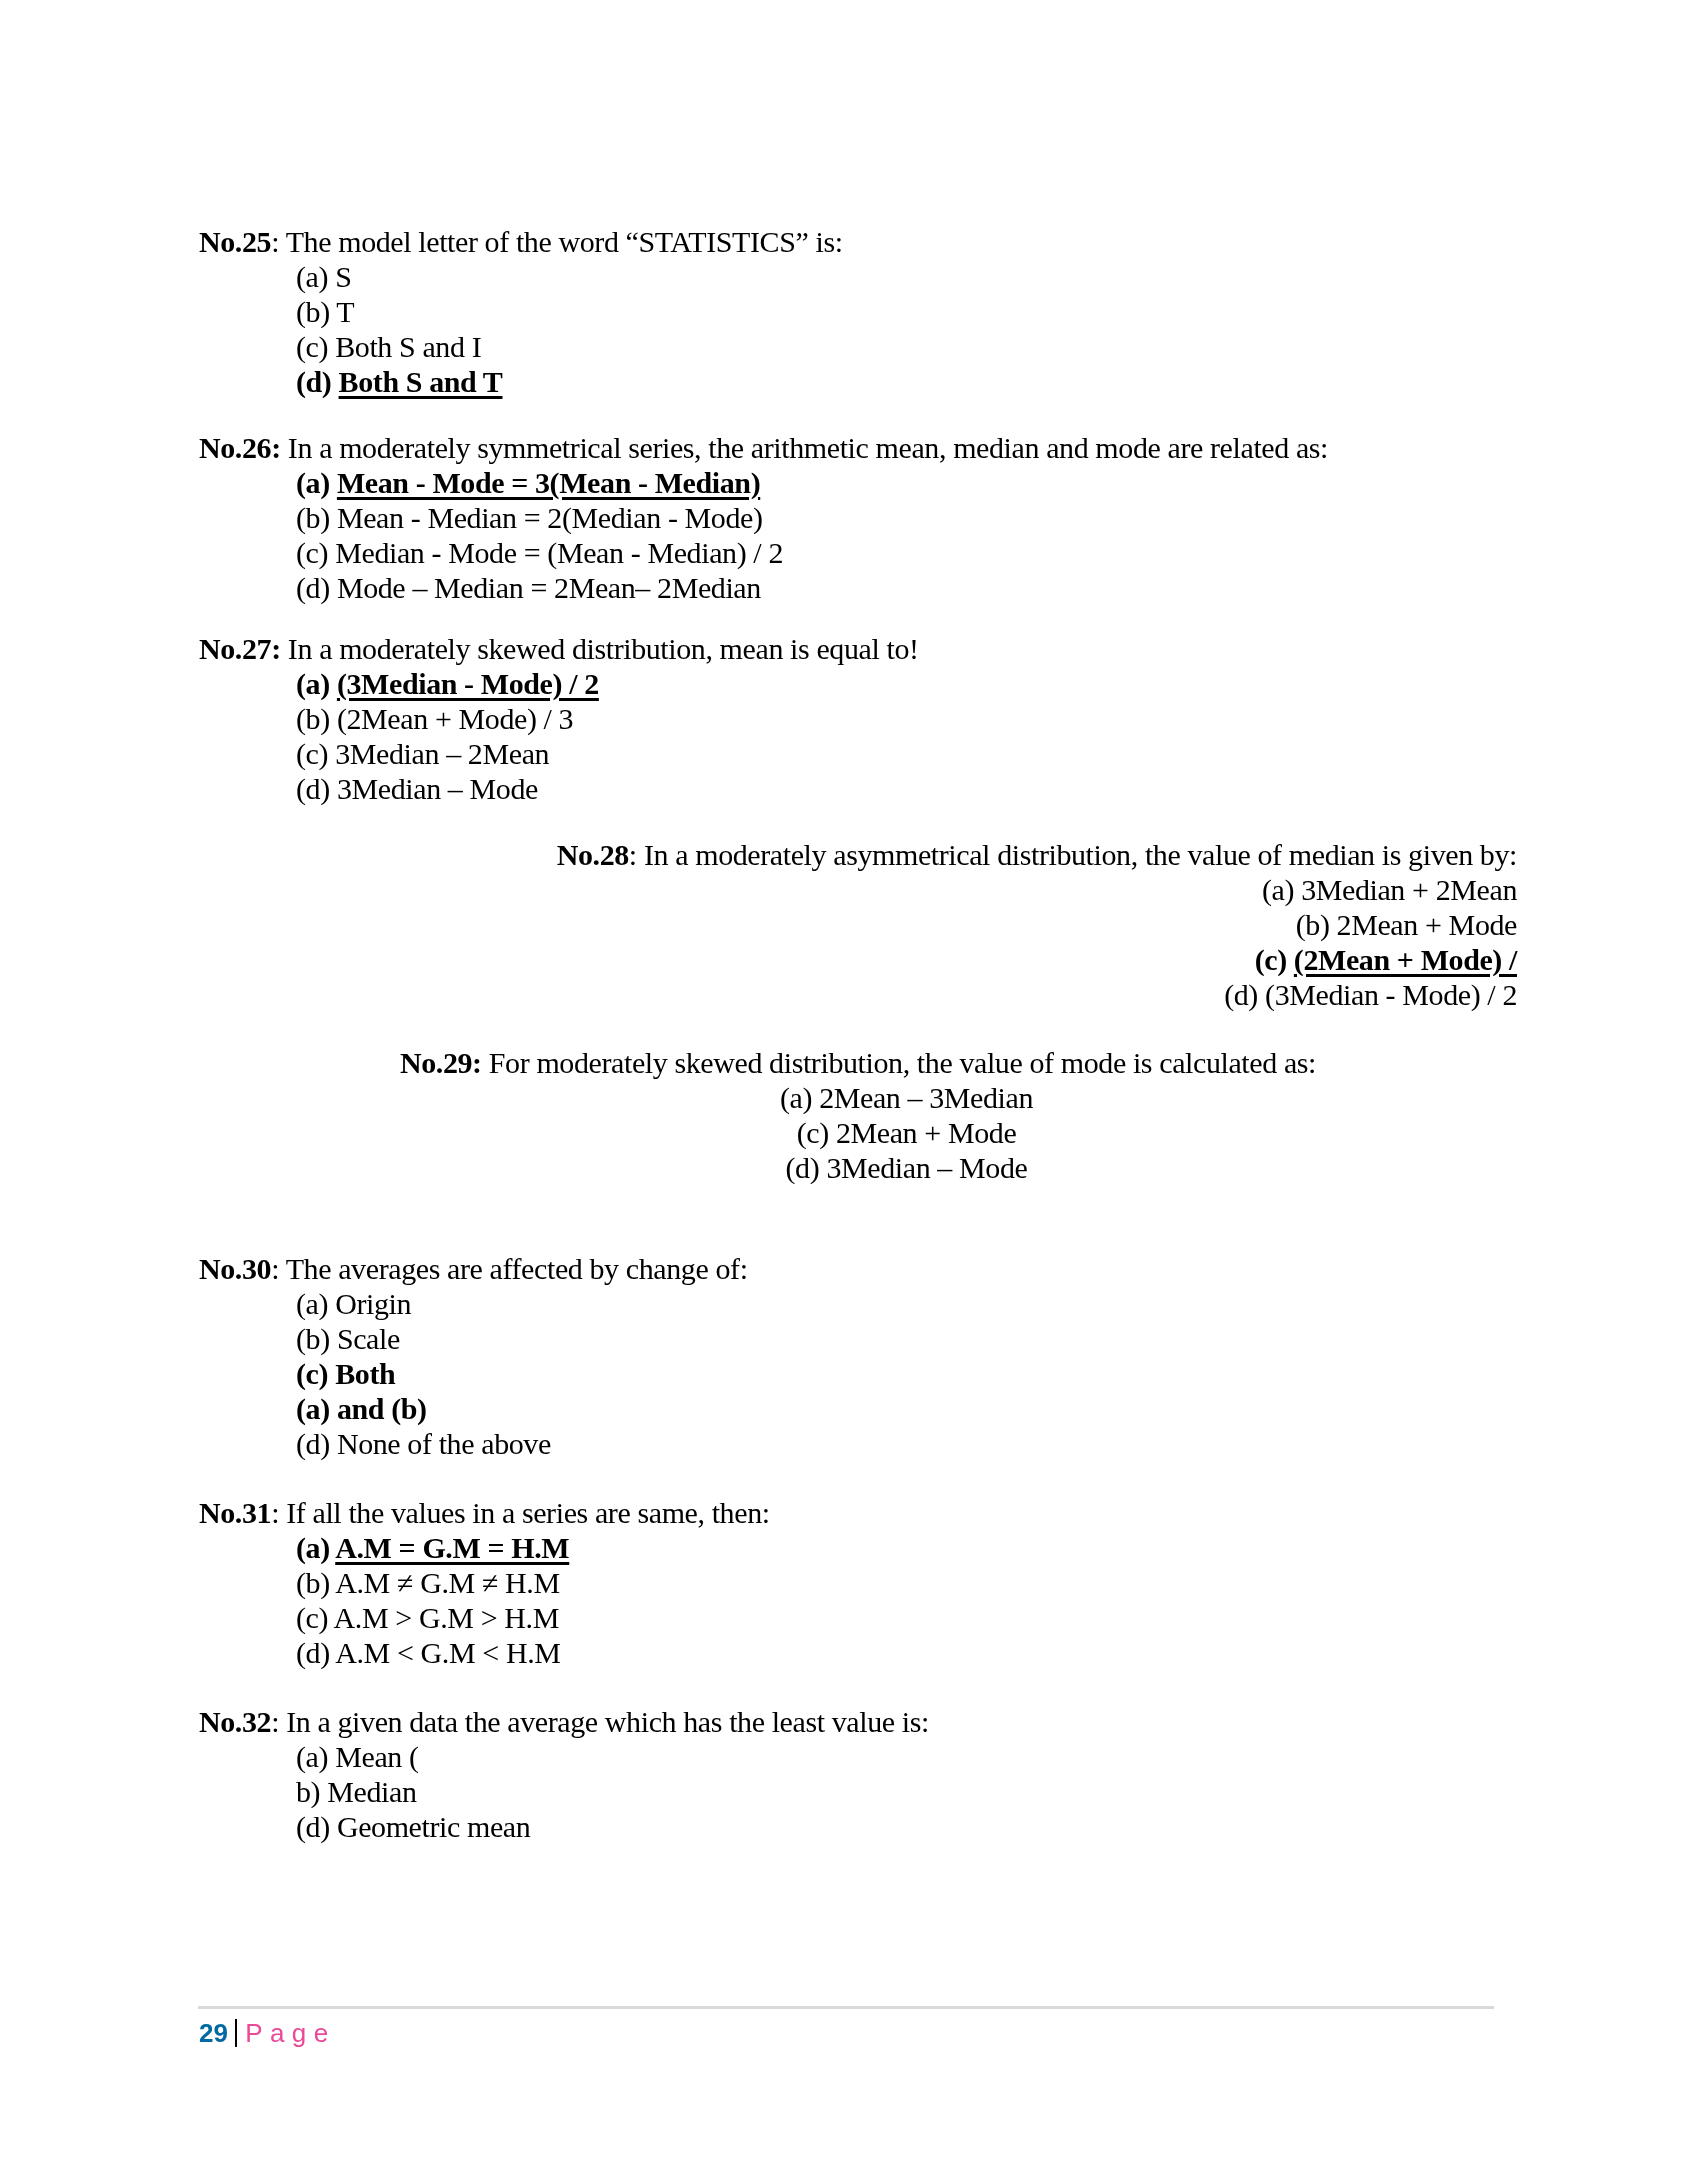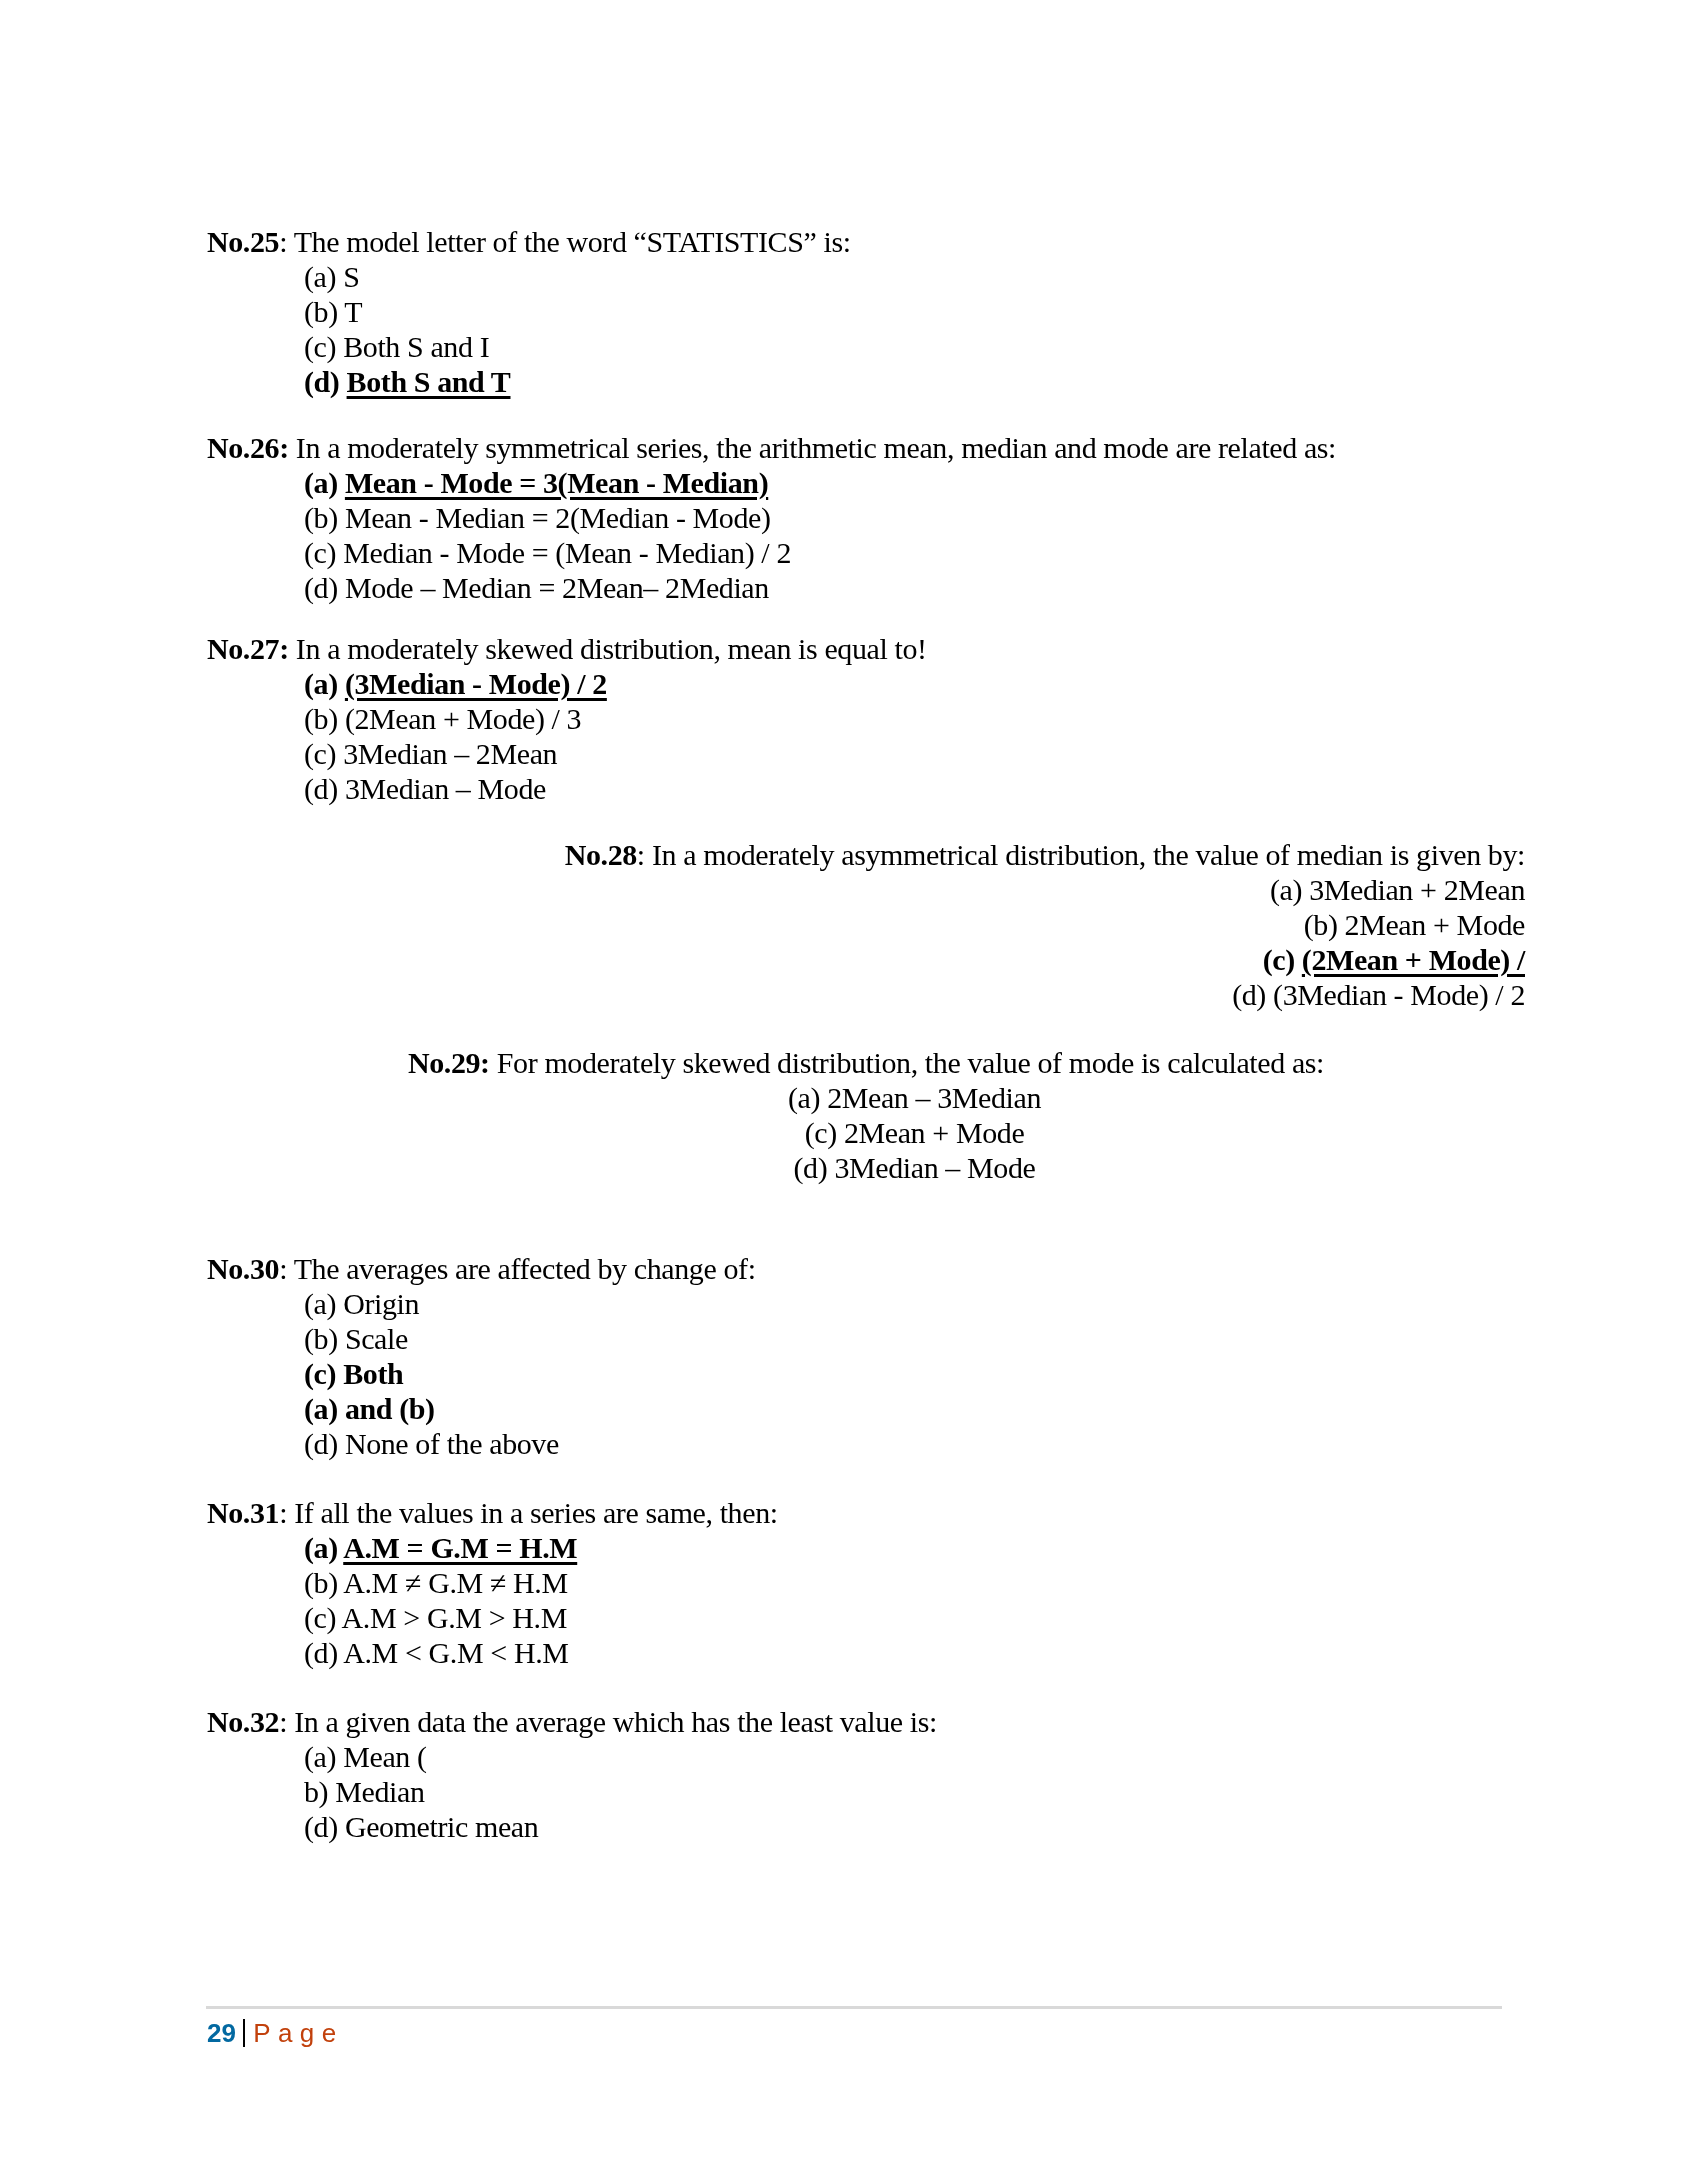--- a/index.html
+++ b/index.html
@@ -14,21 +14,20 @@
       overflow: hidden;
       font-family: "Liberation Serif", "DejaVu Serif", serif;
       color: #000000;
     }
     .page {
       position: absolute;
       left: 0;
       top: 0;
       width: 1621px;
       height: 2183px;
-      margin-left: 8px;
     }
     .question {
       position: absolute;
       left: 199px;
       width: 1318px;
     }
     .q-line {
       font-size: 30px;
       line-height: 35px;
       height: 35px;
@@ -79,21 +78,21 @@
     }
     .footer .bar {
       display: inline-block;
       width: 2.5px;
       height: 28px;
       background: #000;
       vertical-align: -5px;
       margin: 0 8.2px 0 6.6px;
     }
     .footer .plabel {
-      color: #c2410c;
+      color: #ec4899;
       letter-spacing: 7.4px;
     }
   </style>
 </head>
 <body>
 
 <div class="page">
   <div id="questions">
       <div class="question" style="top: 224px;">
         <div class="q-line"><span class="q-num">No.25</span><span>:</span><span> The model letter of the word “STATISTICS” is:</span></div>

